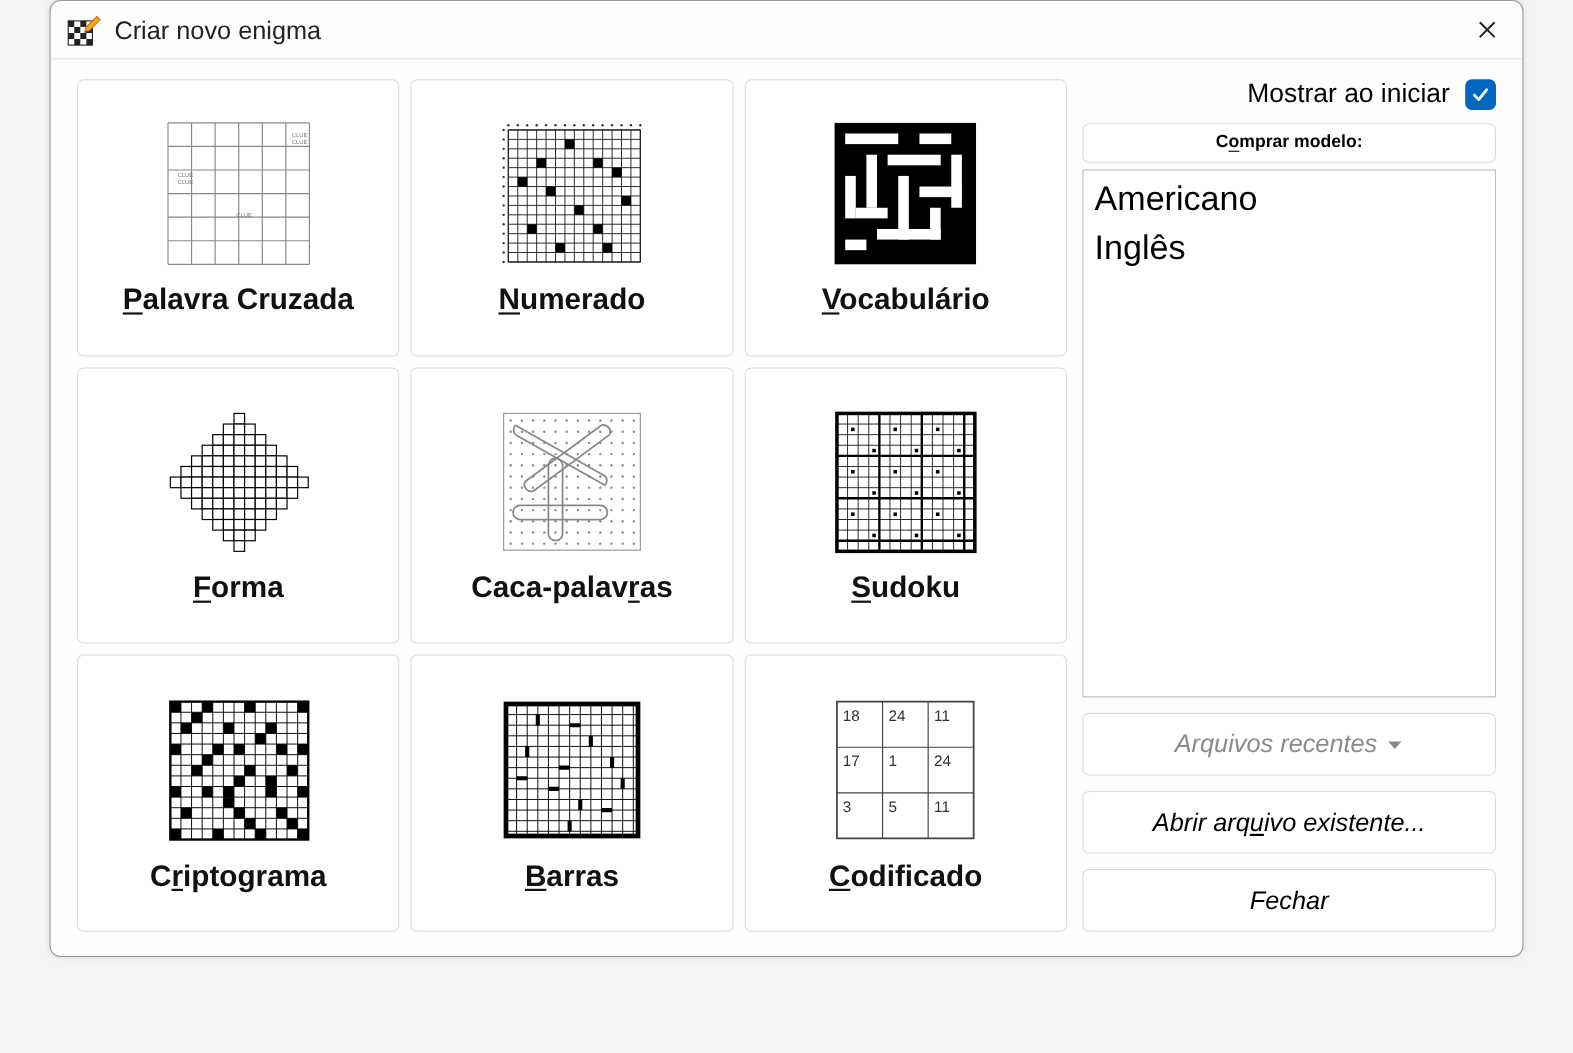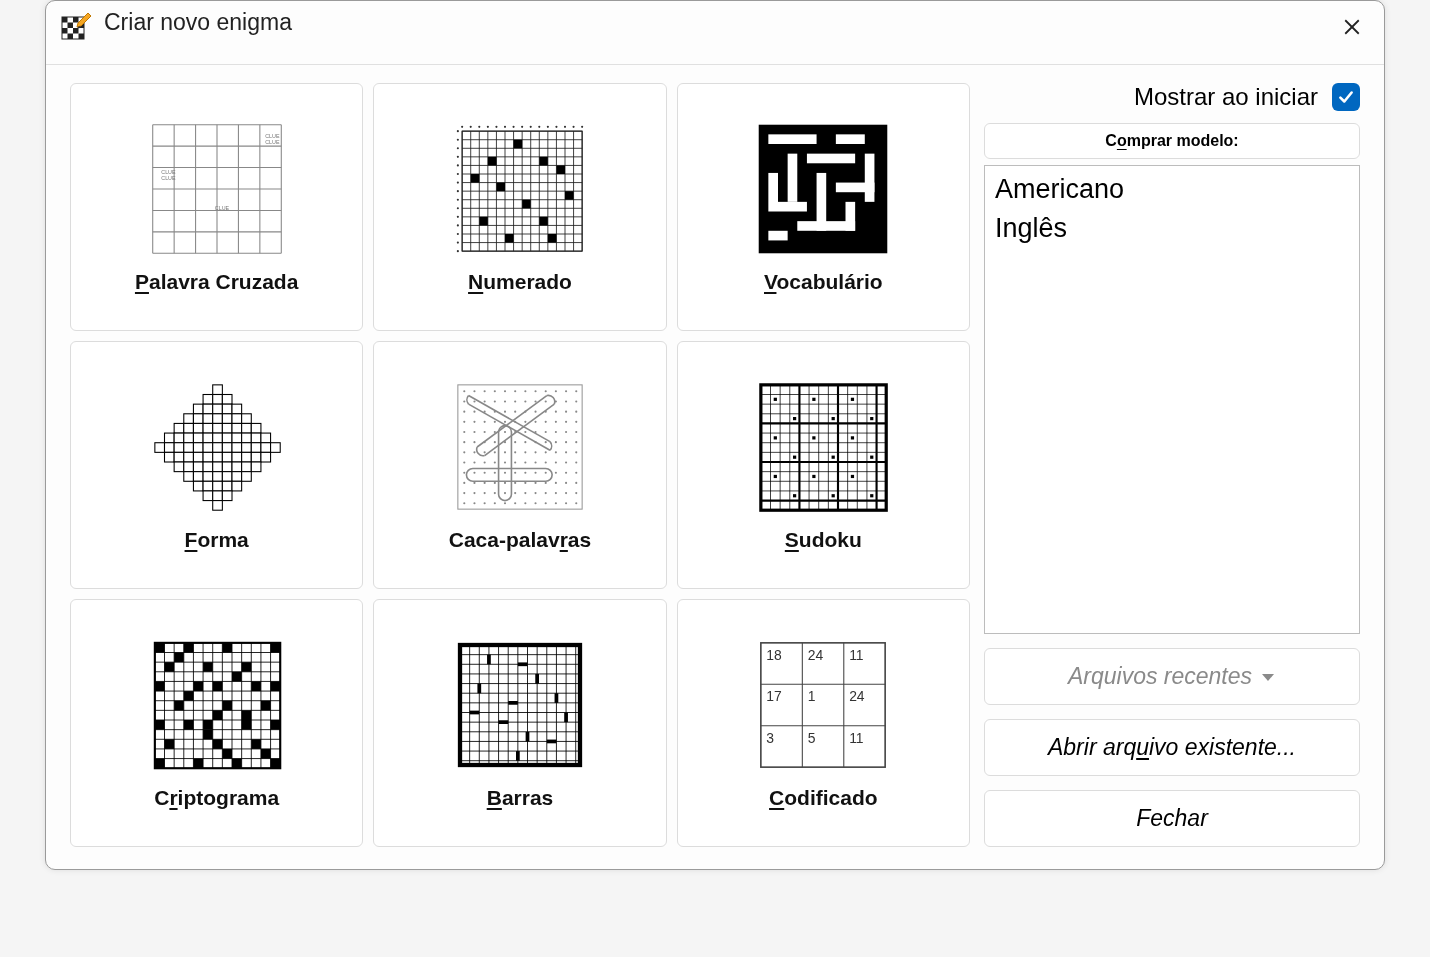--- a/index.html
+++ b/index.html
@@ -16,21 +16,22 @@
     background: #fdfdfd;
     border: 1px solid #9a9a9a;
     border-radius: 10px;
     box-shadow: 0 0 6px rgba(0,0,0,0.1);
     display: flex;
     flex-direction: column;
     overflow: hidden;
   }
   .titlebar {
     display: flex;
-    padding: 8px 14px 19px 14px;
+    align-items: center;
+    padding: 8px 14px 8px 14px;
     border-bottom: 1px solid #e0e0e0;
   }
   .titlebar .app-icon {
     width: 32px; height: 32px;
     margin-right: 12px;
     position: relative;
   }
   .titlebar .title {
     font-size: 23px;
     color: #222;
@@ -78,21 +79,21 @@
     padding: 14px 8px 10px 8px;
     cursor: pointer;
   }
   .tile .thumb {
     width: 150px; height: 140px;
     display: flex;
     align-items: flex-end;
     justify-content: center;
   }
   .tile .label {
-    font-size: 21px;
+    font-size: 27px;
     font-weight: 700;
     color: #111;
     margin-top: 6px;
     text-align: right;
   }
   .underline-first { }
   .underline-first .u { text-decoration: underline; text-underline-offset: 3px; }
 
   .right-col {
     width: 376px;
@@ -121,21 +122,21 @@
     border-radius:6px;
     margin-bottom: 6px;
     background:#fff;
   }
   .section-head .u { text-decoration: underline; text-underline-offset:3px;}
   .listbox {
     flex: 1;
     border:1px solid #bcbcbc;
     background:#fff;
     overflow-y:auto;
-    font-size: 27px;
+    font-size: 31px;
     padding: 4px 0;
   }
   .listbox .item {
     padding: 4px 10px;
     cursor: default;
   }
   .btn {
     border:1px solid #dcdcdc;
     border-radius:6px;
     background:#fff;

